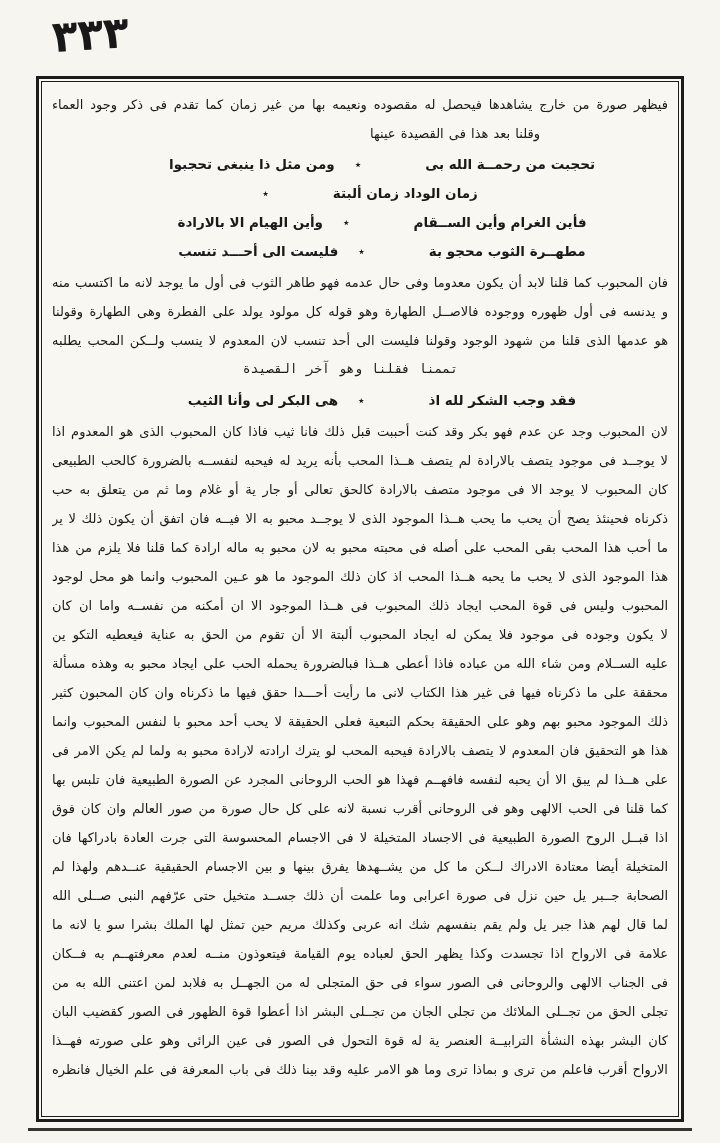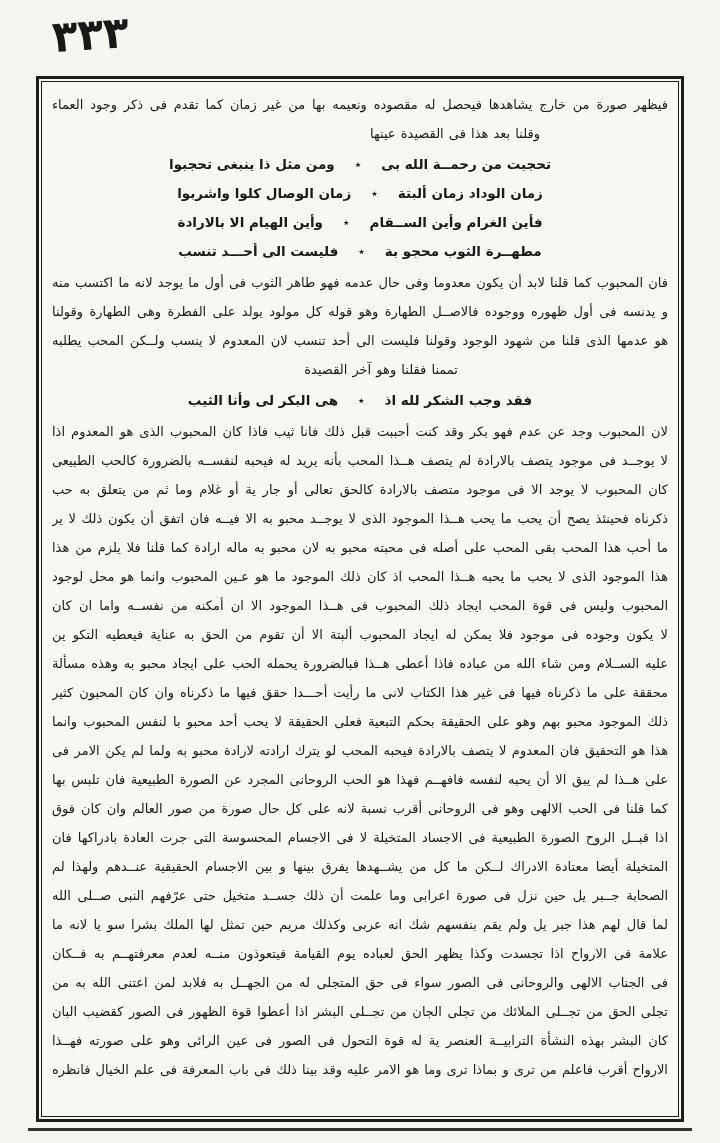--- a/index.html
+++ b/index.html
@@ -26,28 +26,28 @@
     overflow:hidden;
   }
   .text{direction:rtl;color:#1b1a18;font-size:13px;}
   .line{
     line-height:29px;height:29px;overflow:hidden;
     text-align:justify;text-align-last:justify;
     word-spacing:1px;
   }
   .line.short{text-align:right;text-align-last:right;}
   .indent-a{padding-right:128px;}
-  .indent-b{padding-right:210px;}
+  .indent-b{padding-right:210px;font-family:Liberation Mono, monospace;}
   .poem{margin:2px 0;}
   .verse{
     display:flex;justify-content:center;align-items:baseline;
     height:29px;line-height:29px;
     font-size:13.5px;font-weight:bold;
   }
-  .hemi{white-space:nowrap;}
+  .hemi{white-space:nowrap;margin-left:44px;}
   .star{margin:0 20px;font-size:12px;font-weight:normal;position:relative;top:-1px;}
   .page-edge-line{
     position:absolute;left:28px;top:1128px;width:664px;height:3px;
     background:#35332f;
   }
 </style>
 </head>
 <body>
 
 <div class="page-number">٣٣٣</div>
@@ -61,21 +61,20 @@
 
       <div class="poem">
         <div class="verse">
           <span class="hemi">تحجبت من رحمــة الله بى</span>
           <span class="star">٭</span>
           <span class="hemi">ومن مثل ذا ينبغى تحجبوا</span>
         </div>
         <div class="verse">
           <span class="hemi">زمان الوداد زمان ألبتة</span>
           <span class="star">٭</span>
-          <span class="hemi">زمان الوصال كلوا واشربوا</span>
         </div>
         <div class="verse">
           <span class="hemi">فأين الغرام وأين الســقام</span>
           <span class="star">٭</span>
           <span class="hemi">وأين الهيام الا بالارادة</span>
         </div>
         <div class="verse">
           <span class="hemi">مطهــرة الثوب محجو بة</span>
           <span class="star">٭</span>
           <span class="hemi">فليست الى أحـــد تنسب</span>

